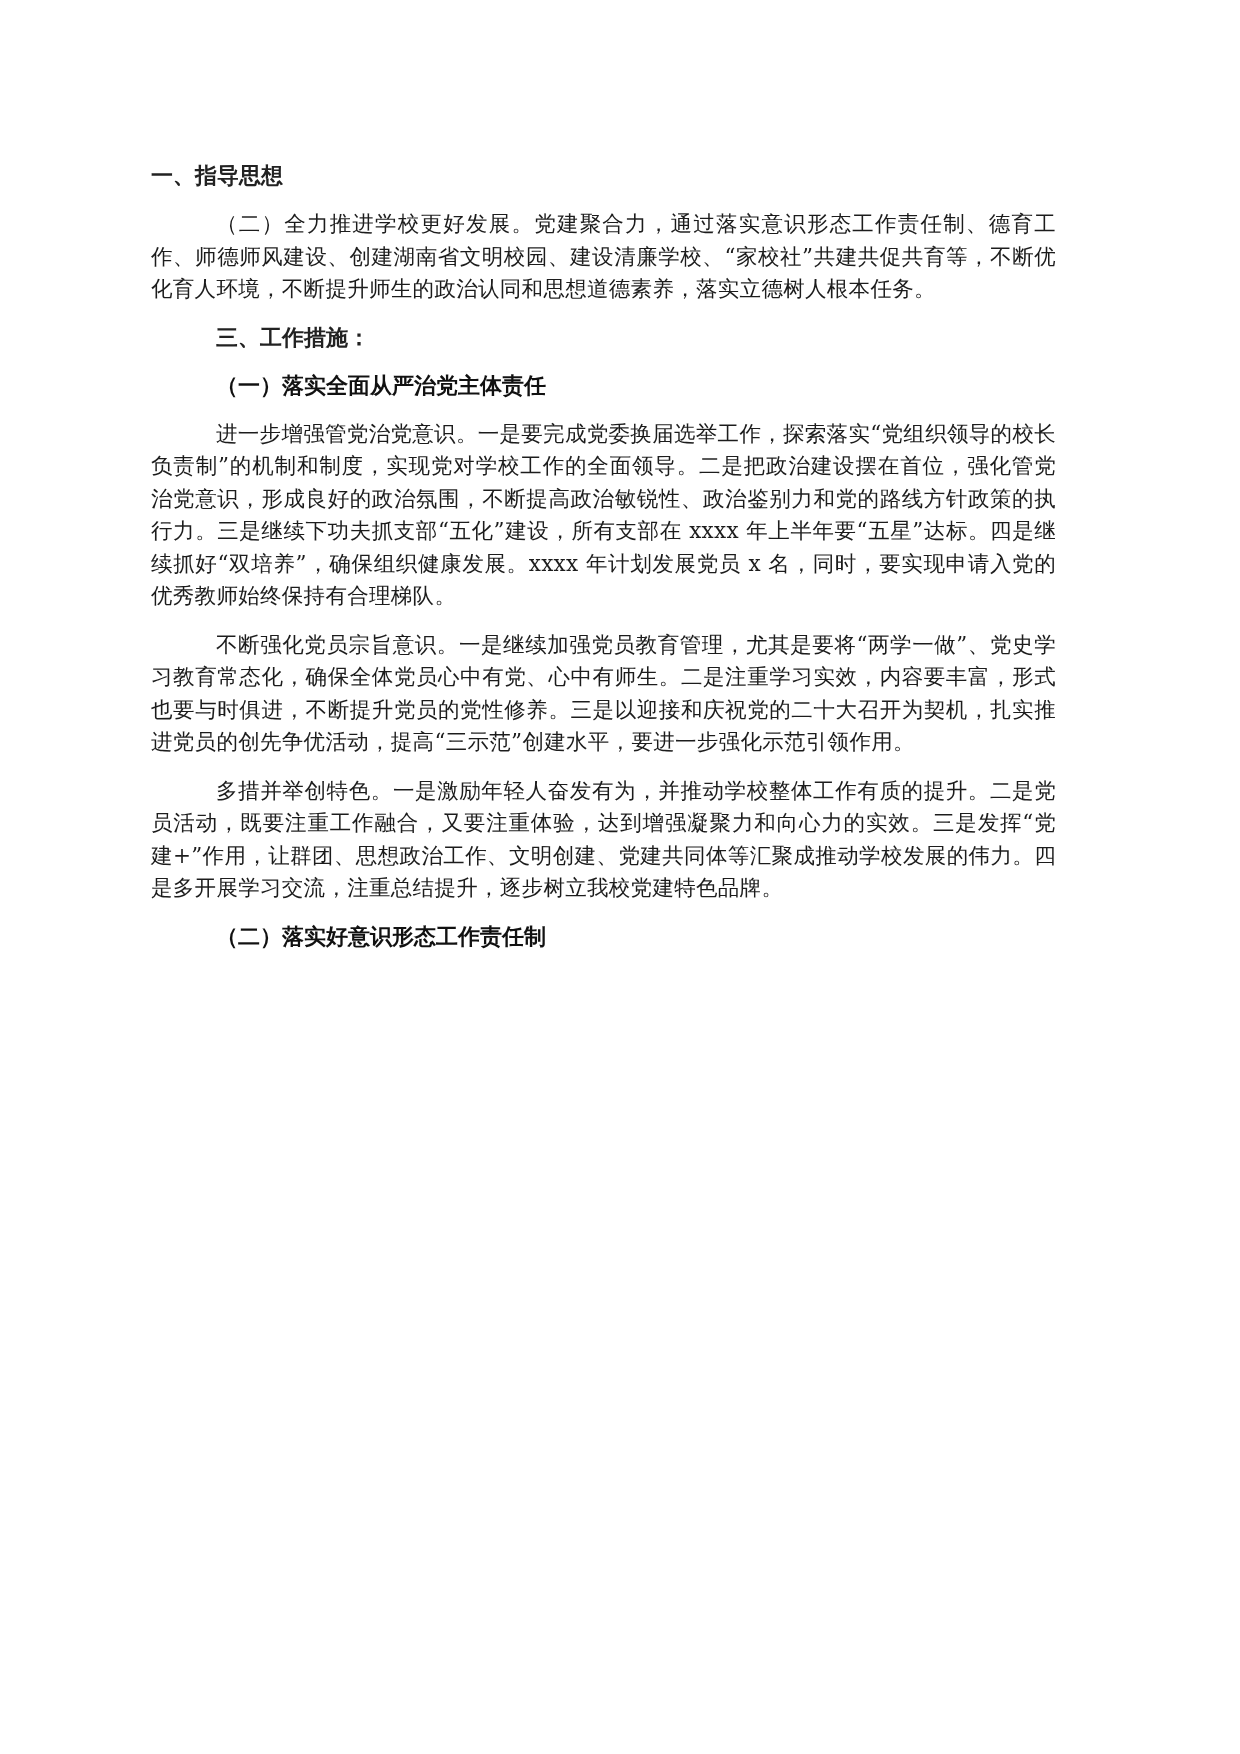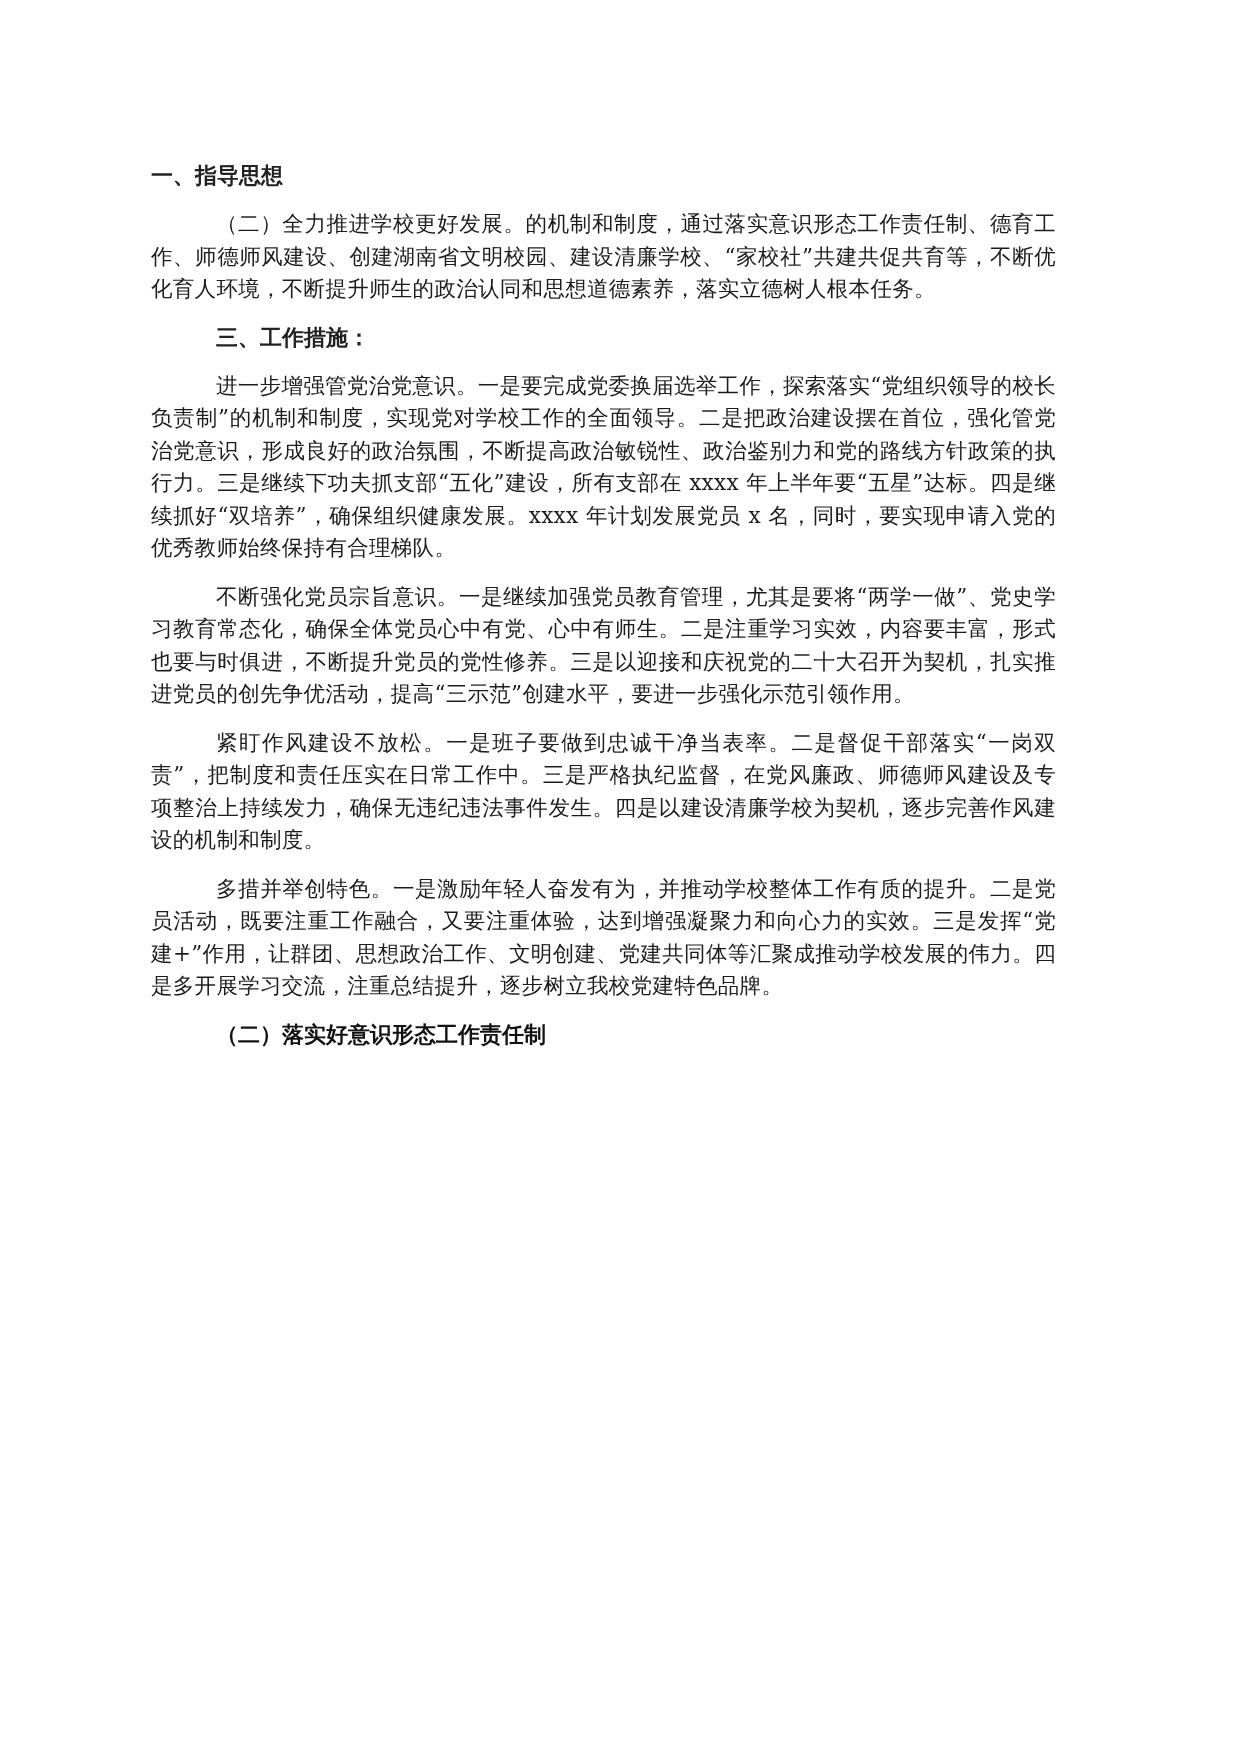--- a/index.html
+++ b/index.html
@@ -51,24 +51,24 @@
     color: #1c1c1c;
   }
 </style>
 </head>
 <body>
 
 <div class="page">
 
   <div class="h1">一、指导思想</div>
 
-  <p class="para">（二）全力推进学校更好发展。的机制和制度，通过落实意识形态工作责任制、德育工作、师德师风建设、创建湖南省文明校园、建设清廉学校、“家校社”共建共促共育等，不断优化育人环境，不断提升师生的政治认同和思想道德素养，落实立德树人根本任务。</p>
+  <p class="para">（二）全力推进学校更好发展。党建聚合力，通过落实意识形态工作责任制、德育工作、师德师风建设、创建湖南省文明校园、建设清廉学校、“家校社”共建共促共育等，不断优化育人环境，不断提升师生的政治认同和思想道德素养，落实立德树人根本任务。</p>
 
   <div class="h1 indent">三、工作措施：</div>
 
+  <div class="h2">（一）落实全面从严治党主体责任</div>
   <p class="para">进一步增强管党治党意识。一是要完成党委换届选举工作，探索落实“党组织领导的校长负责制”的机制和制度，实现党对学校工作的全面领导。二是把政治建设摆在首位，强化管党治党意识，形成良好的政治氛围，不断提高政治敏锐性、政治鉴别力和党的路线方针政策的执行力。三是继续下功夫抓支部“五化”建设，所有支部在 xxxx 年上半年要“五星”达标。四是继续抓好“双培养”，确保组织健康发展。xxxx 年计划发展党员 x 名，同时，要实现申请入党的优秀教师始终保持有合理梯队。</p>
   <p class="para">不断强化党员宗旨意识。一是继续加强党员教育管理，尤其是要将“两学一做”、党史学习教育常态化，确保全体党员心中有党、心中有师生。二是注重学习实效，内容要丰富，形式也要与时俱进，不断提升党员的党性修养。三是以迎接和庆祝党的二十大召开为契机，扎实推进党员的创先争优活动，提高“三示范”创建水平，要进一步强化示范引领作用。</p>
-  <p class="para">紧盯作风建设不放松。一是班子要做到忠诚干净当表率。二是督促干部落实“一岗双责”，把制度和责任压实在日常工作中。三是严格执纪监督，在党风廉政、师德师风建设及专项整治上持续发力，确保无违纪违法事件发生。四是以建设清廉学校为契机，逐步完善作风建设的机制和制度。</p>
   <p class="para">多措并举创特色。一是激励年轻人奋发有为，并推动学校整体工作有质的提升。二是党员活动，既要注重工作融合，又要注重体验，达到增强凝聚力和向心力的实效。三是发挥“党建+”作用，让群团、思想政治工作、文明创建、党建共同体等汇聚成推动学校发展的伟力。四是多开展学习交流，注重总结提升，逐步树立我校党建特色品牌。</p>
 
   <div class="h2">（二）落实好意识形态工作责任制</div>
 
 </div>
 
 </body></html>

